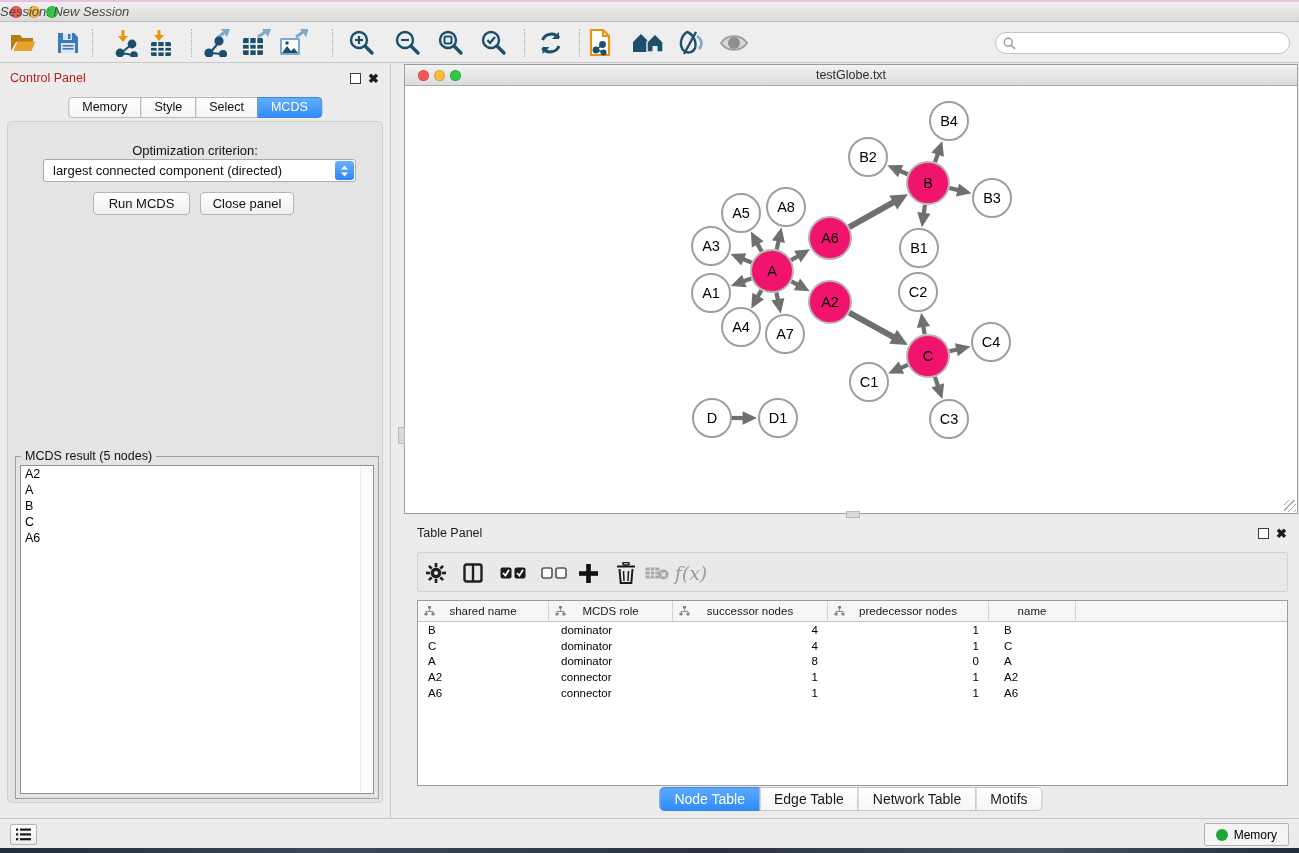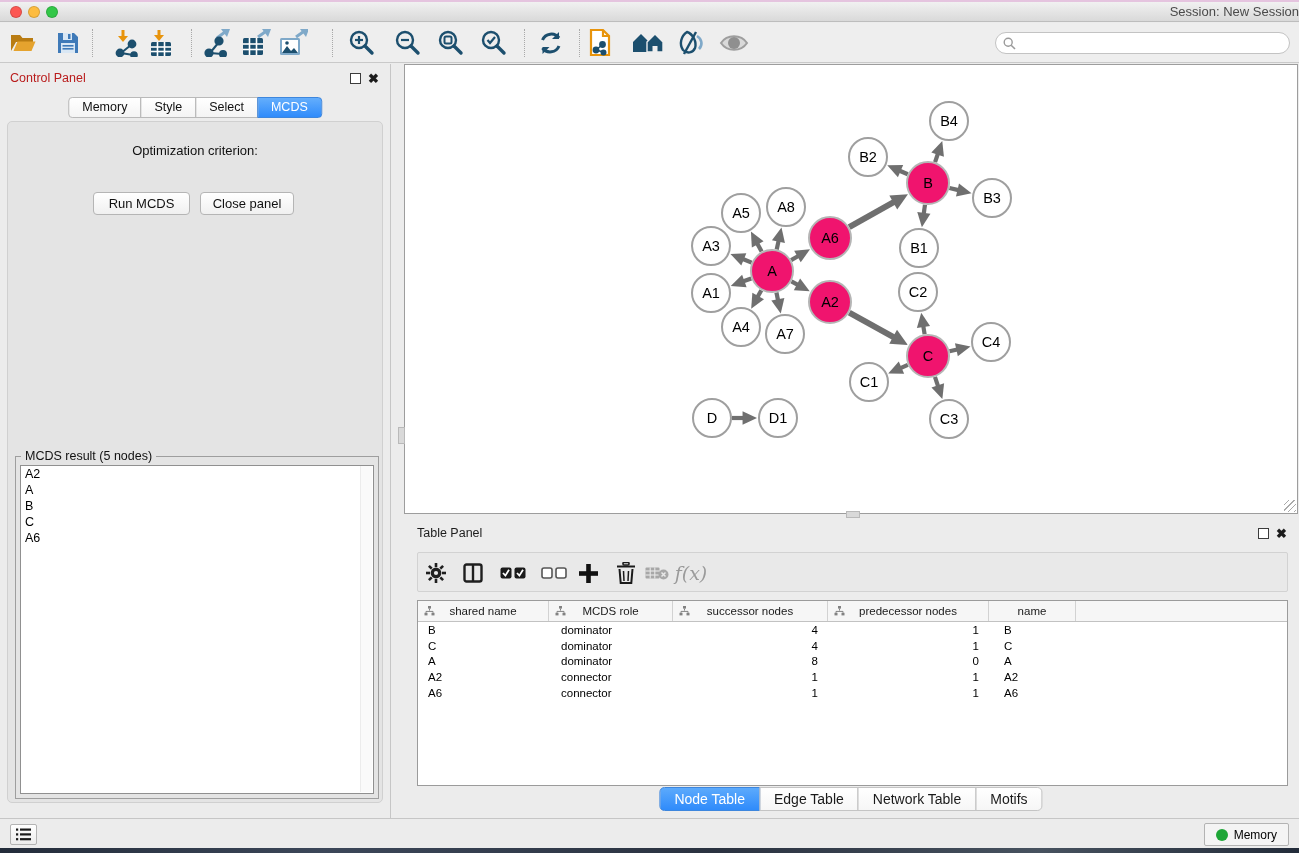--- a/index.html
+++ b/index.html
@@ -4,21 +4,21 @@
 <style>
   * { margin:0; padding:0; box-sizing:border-box; }
   body { font-family:"Liberation Sans", sans-serif; }
   .screen { position:relative; width:1299px; height:853px; background:#ececec; overflow:hidden; font-family:"Liberation Sans", sans-serif; }
 
   
   .top-strip { position:absolute; top:0; left:0; right:0; height:2px; background:#e5c4df; }
   .titlebar { position:absolute; top:2px; left:0; right:0; height:20px; background:linear-gradient(#f1f1f1,#d9d9d9); border-bottom:1px solid #bdbdbd; }
   .traffic { position:absolute; top:4px; width:12px; height:12px; border-radius:50%; border:1px solid rgba(0,0,0,.15); }
   .t-red { left:10px; background:#fc5753; } .t-yellow { left:28px; background:#fdbc40; } .t-green { left:46px; background:#33c748; }
-  .titlebar-title { position:absolute; left:0; width:100%; text-align:right; line-height:19px; font-size:13px; color:#4a4a4a; }
+  .titlebar-title { position:absolute; left:0; width:100%; text-align:left; line-height:19px; font-size:13px; color:#4a4a4a;font-style:italic; }
 
   
   .toolbar { position:absolute; top:23px; left:0; right:0; height:40px; background:#eeeeee; border-bottom:1px solid #c9c9c9; }
   .tb-btn { position:absolute; top:5px; width:34px; height:30px; display:flex; align-items:center; justify-content:center; }
   .tb-sep { position:absolute; top:6px; height:28px; width:0; border-left:1px dotted #a9a9a9; }
   .search-field { position:absolute; left:995px; top:9px; width:295px; height:22px; background:#fff; border:1px solid #c3c3c3; border-radius:11px; }
   .search-field svg { position:absolute; left:7px; top:4px; }
   .search-input { position:absolute; left:24px; top:1px; width:264px; height:18px; border:none; outline:none; background:transparent; font-size:12px; font-family:"Liberation Sans",sans-serif; }
 
   
@@ -283,37 +283,52 @@
     <span class="float-icon cp-float"></span>
     <span class="close-icon cp-close">✖</span>
     <div class="cp-tabs">
       <div class="cp-tab">Memory</div>
       <div class="cp-tab">Style</div>
       <div class="cp-tab">Select</div>
       <div class="cp-tab selected">MCDS</div>
     </div>
     <div class="cp-body">
       <div class="opt-label">Optimization criterion:</div>
+      <div class="criterion-select">
+        <span>largest connected component (directed)</span>
+        <span class="stepper">
+          <svg width="9" height="12" viewBox="0 0 9 12">
+              <path d="M4.5 0.5 L8 4.5 H1 Z" fill="#fff"></path>
+              <path d="M4.5 11.5 L1 7.5 h7 Z" fill="#fff"></path>
+            </svg>
+        </span>
+      </div>
       <button class="cp-btn btn-run">Run MCDS</button>
       <button class="cp-btn btn-close">Close panel</button>
       <div class="result-group">
         <div class="result-legend">MCDS result (5 nodes)</div>
         <div class="result-box">
             <div class="result-item">A2</div>
             <div class="result-item">A</div>
             <div class="result-item">B</div>
             <div class="result-item">C</div>
             <div class="result-item">A6</div>
           </div>
         <div class="scroll-track" style="top:9px;bottom:6px;right:6px;"></div>
       </div>
     </div>
   </div>
 
   <div class="network-window">
+    <div class="nw-titlebar">
+      <span class="nw-t nw-red"></span>
+      <span class="nw-t nw-yellow"></span>
+      <span class="nw-t nw-green"></span>
+      <div class="nw-title">testGlobe.txt</div>
+    </div>
     <div class="nw-canvas">
       <svg width="892" height="427" viewBox="0 0 892 427">
           <line x1="346.30480533927783" y1="191.46384069730965" x2="338.41620036402213" y2="194.30891134412315" stroke="#6f6f6f" stroke-width="4.2"></line>
           <polygon points="325.7545039943257,198.8754247889317 337.1007755469136,187.71405292634532 341.61300651392355,200.22523878941828" fill="#6f6f6f"></polygon>
           <line x1="346.6432869494652" y1="175.6570848153546" x2="337.8860150782467" y2="172.06803896649458" stroke="#6f6f6f" stroke-width="4.2"></line>
           <polygon points="325.4314079118741,166.96369176716152 341.3331559431752,166.29398321188498 336.2894844906396,178.60054155607193" fill="#6f6f6f"></polygon>
           <line x1="356.6297000338812" y1="164.5975032891971" x2="352.2436607651115" y2="156.39136530246674" stroke="#6f6f6f" stroke-width="4.2"></line>
           <polygon points="345.89892269493157,144.52056504213004 358.57988363297324,154.1386381177446 346.8501924396242,160.40795582453458" fill="#6f6f6f"></polygon>
           <line x1="371.7013313337195" y1="162.50819961728223" x2="373.6360055563648" y2="153.66397459947515" stroke="#6f6f6f" stroke-width="4.2"></line>
           <polygon points="376.5123655450859,140.5149003653215 379.91869379324453,156.06195886092755 366.92592356187424,153.2197903728153" fill="#6f6f6f"></polygon>

